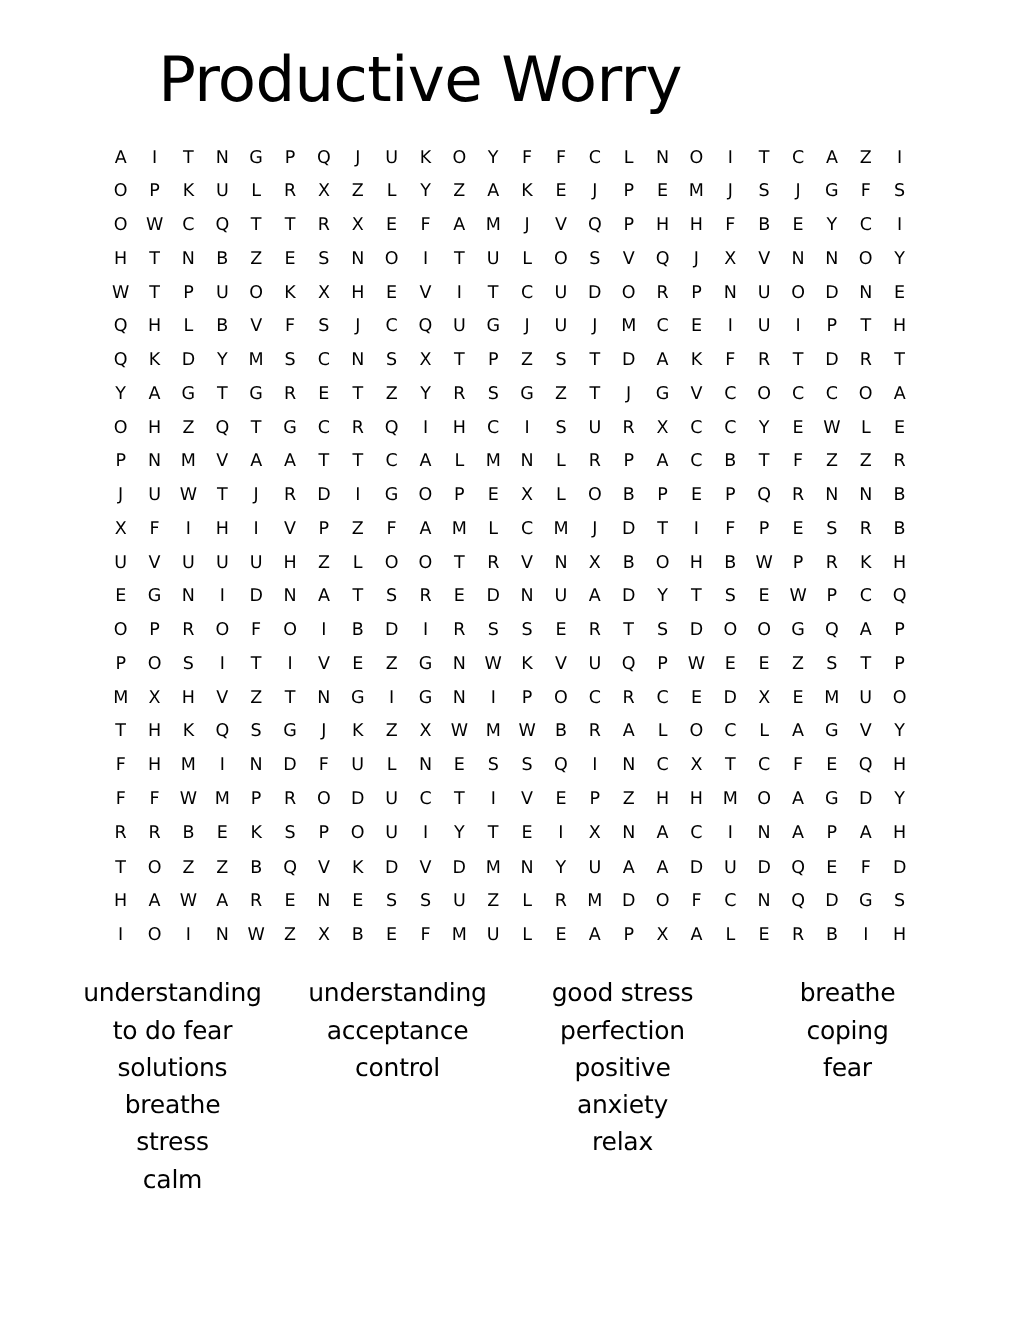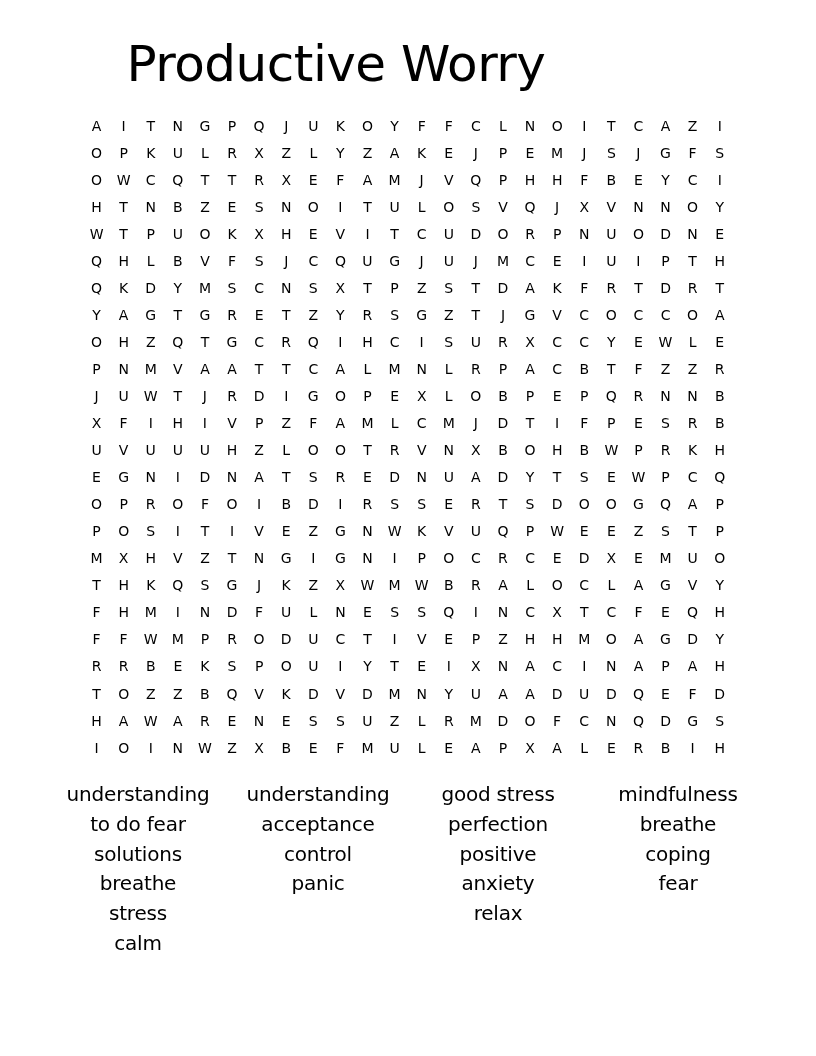--- a/index.html
+++ b/index.html
@@ -702,28 +702,26 @@
       <div class="word">to do fear</div>
       <div class="word">solutions</div>
       <div class="word">breathe</div>
       <div class="word">stress</div>
       <div class="word">calm</div>
     </div>
     <div class="word-col">
       <div class="word">understanding</div>
       <div class="word">acceptance</div>
       <div class="word">control</div>
-      <div class="word">panic</div>
     </div>
     <div class="word-col">
       <div class="word">good stress</div>
       <div class="word">perfection</div>
       <div class="word">positive</div>
       <div class="word">anxiety</div>
       <div class="word">relax</div>
     </div>
     <div class="word-col">
-      <div class="word">mindfulness</div>
       <div class="word">breathe</div>
       <div class="word">coping</div>
       <div class="word">fear</div>
     </div>
   </div>
 
 </body></html>

